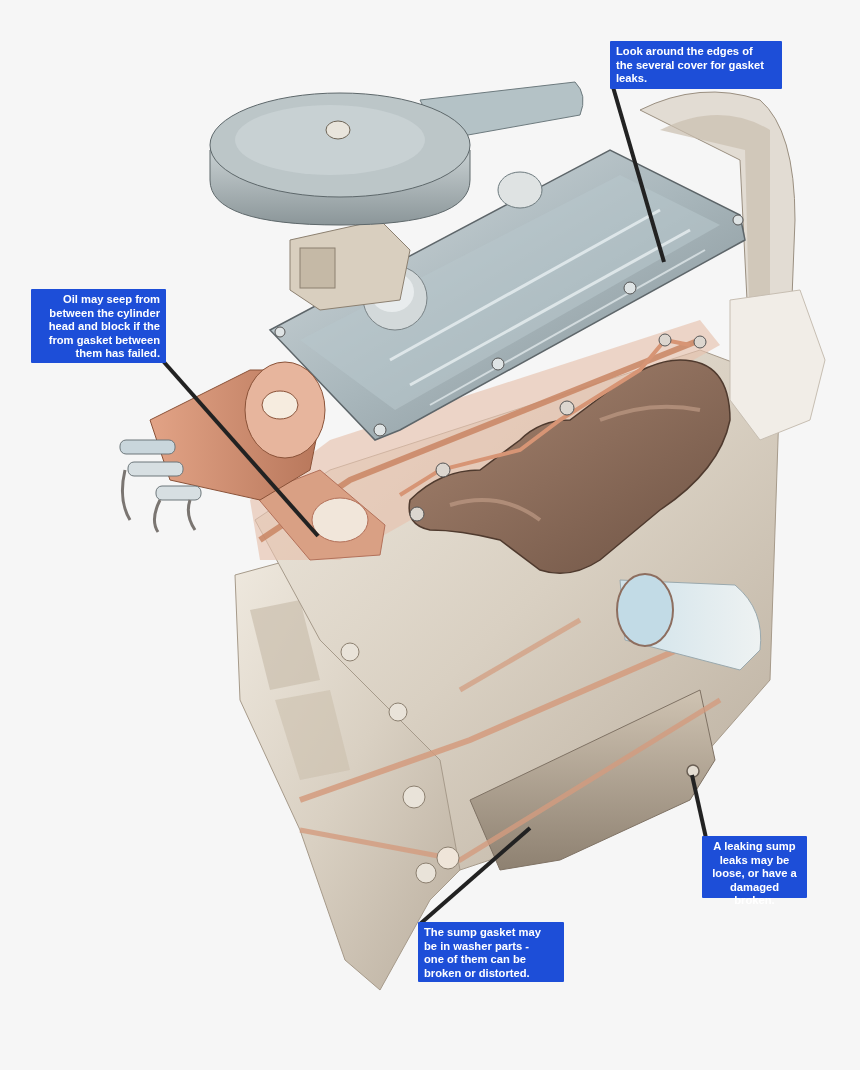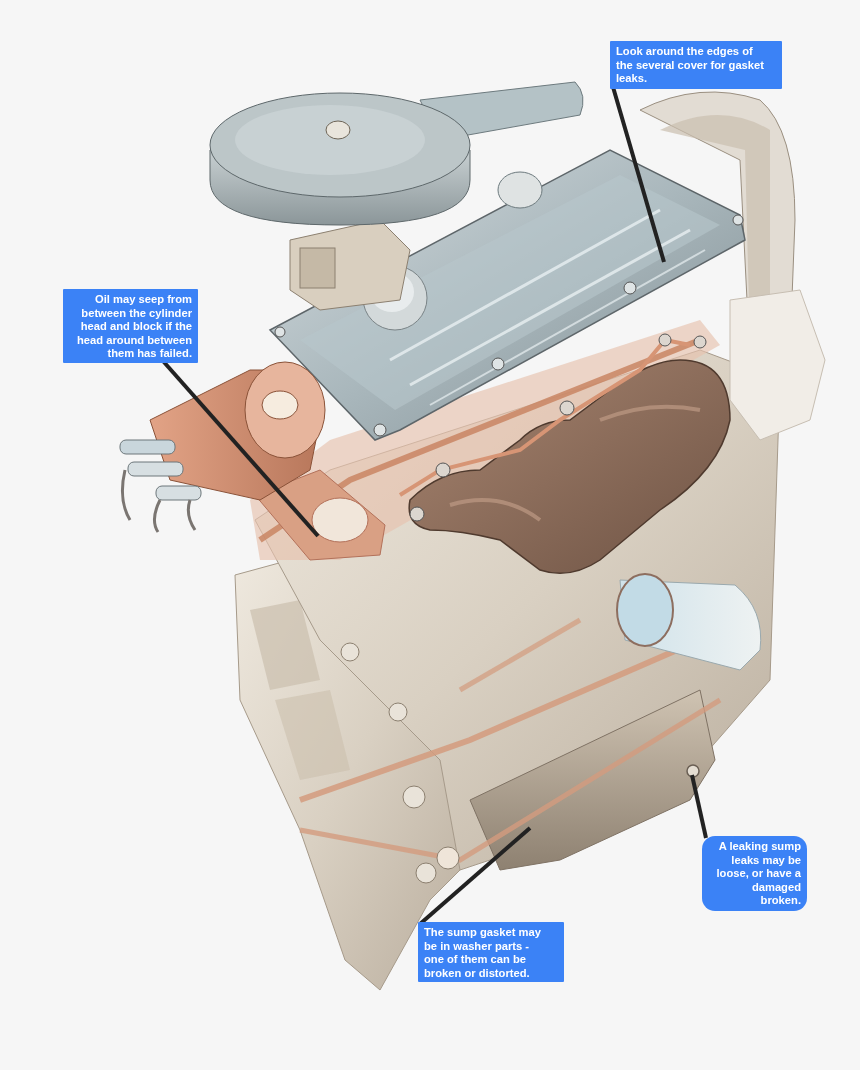--- a/index.html
+++ b/index.html
@@ -4,34 +4,34 @@
 <style>
   html, body { margin: 0; padding: 0; }
   body {
     width: 860px; height: 1070px; position: relative; overflow: hidden;
     background: #f6f6f6;
     font-family: "Liberation Sans", sans-serif;
   }
   #engine-svg { position: absolute; left: 0; top: 0; width: 860px; height: 1070px; }
   .callout {
     position: absolute;
-    background: #3b82f6;
+    background: #1d4ed8;
     color: #ffffff;
     font-family: "Liberation Sans", sans-serif;
     font-weight: bold;
     font-size: 11.2px;
     line-height: 13.6px;
     padding: 4px 6px 5px 6px;
     box-sizing: border-box;
     border-radius: 1px;
   }
   .callout span { display: block; }
   #callout-rocker { left: 610px; top: 41px; width: 172px; height: 48px; text-align: left; }
-  #callout-head { left: 31px; top: 289px; width: 135px; height: 74px; text-align: right; margin-left: 32px; }
-  #callout-plug { left: 702px; top: 836px; width: 105px; height: 75px; text-align: right; border-radius: 13px; }
+  #callout-head { left: 31px; top: 289px; width: 135px; height: 74px; text-align: right; }
+  #callout-plug { left: 702px; top: 836px; width: 105px; height: 62px; text-align: center; }
   #callout-sump { left: 418px; top: 922px; width: 146px; height: 60px; text-align: left; }
 </style>
 </head>
 <body>
 
 <svg id="engine-svg" viewBox="0 0 860 1070" xmlns="http://www.w3.org/2000/svg">
   <defs>
     <linearGradient id="gBlock" x1="0" y1="0" x2="1" y2="1">
       <stop offset="0" stop-color="#efe9df"></stop>
       <stop offset="0.5" stop-color="#d9d0c2"></stop>
@@ -156,21 +156,21 @@
 <div id="callout-rocker" class="callout">
   <span>Look around the edges of</span>
   <span>the several cover for gasket</span>
   <span>leaks.</span>
 </div>
 
 <div id="callout-head" class="callout">
   <span>Oil may seep from</span>
   <span>between the cylinder</span>
   <span>head and block if the</span>
-  <span>head around between</span>
+  <span>from gasket between</span>
   <span>them has failed.</span>
 </div>
 
 <div id="callout-plug" class="callout">
   <span>A leaking sump</span>
   <span>leaks may be</span>
   <span>loose, or have a</span>
   <span>damaged</span>
   <span>broken.</span>
 </div>

